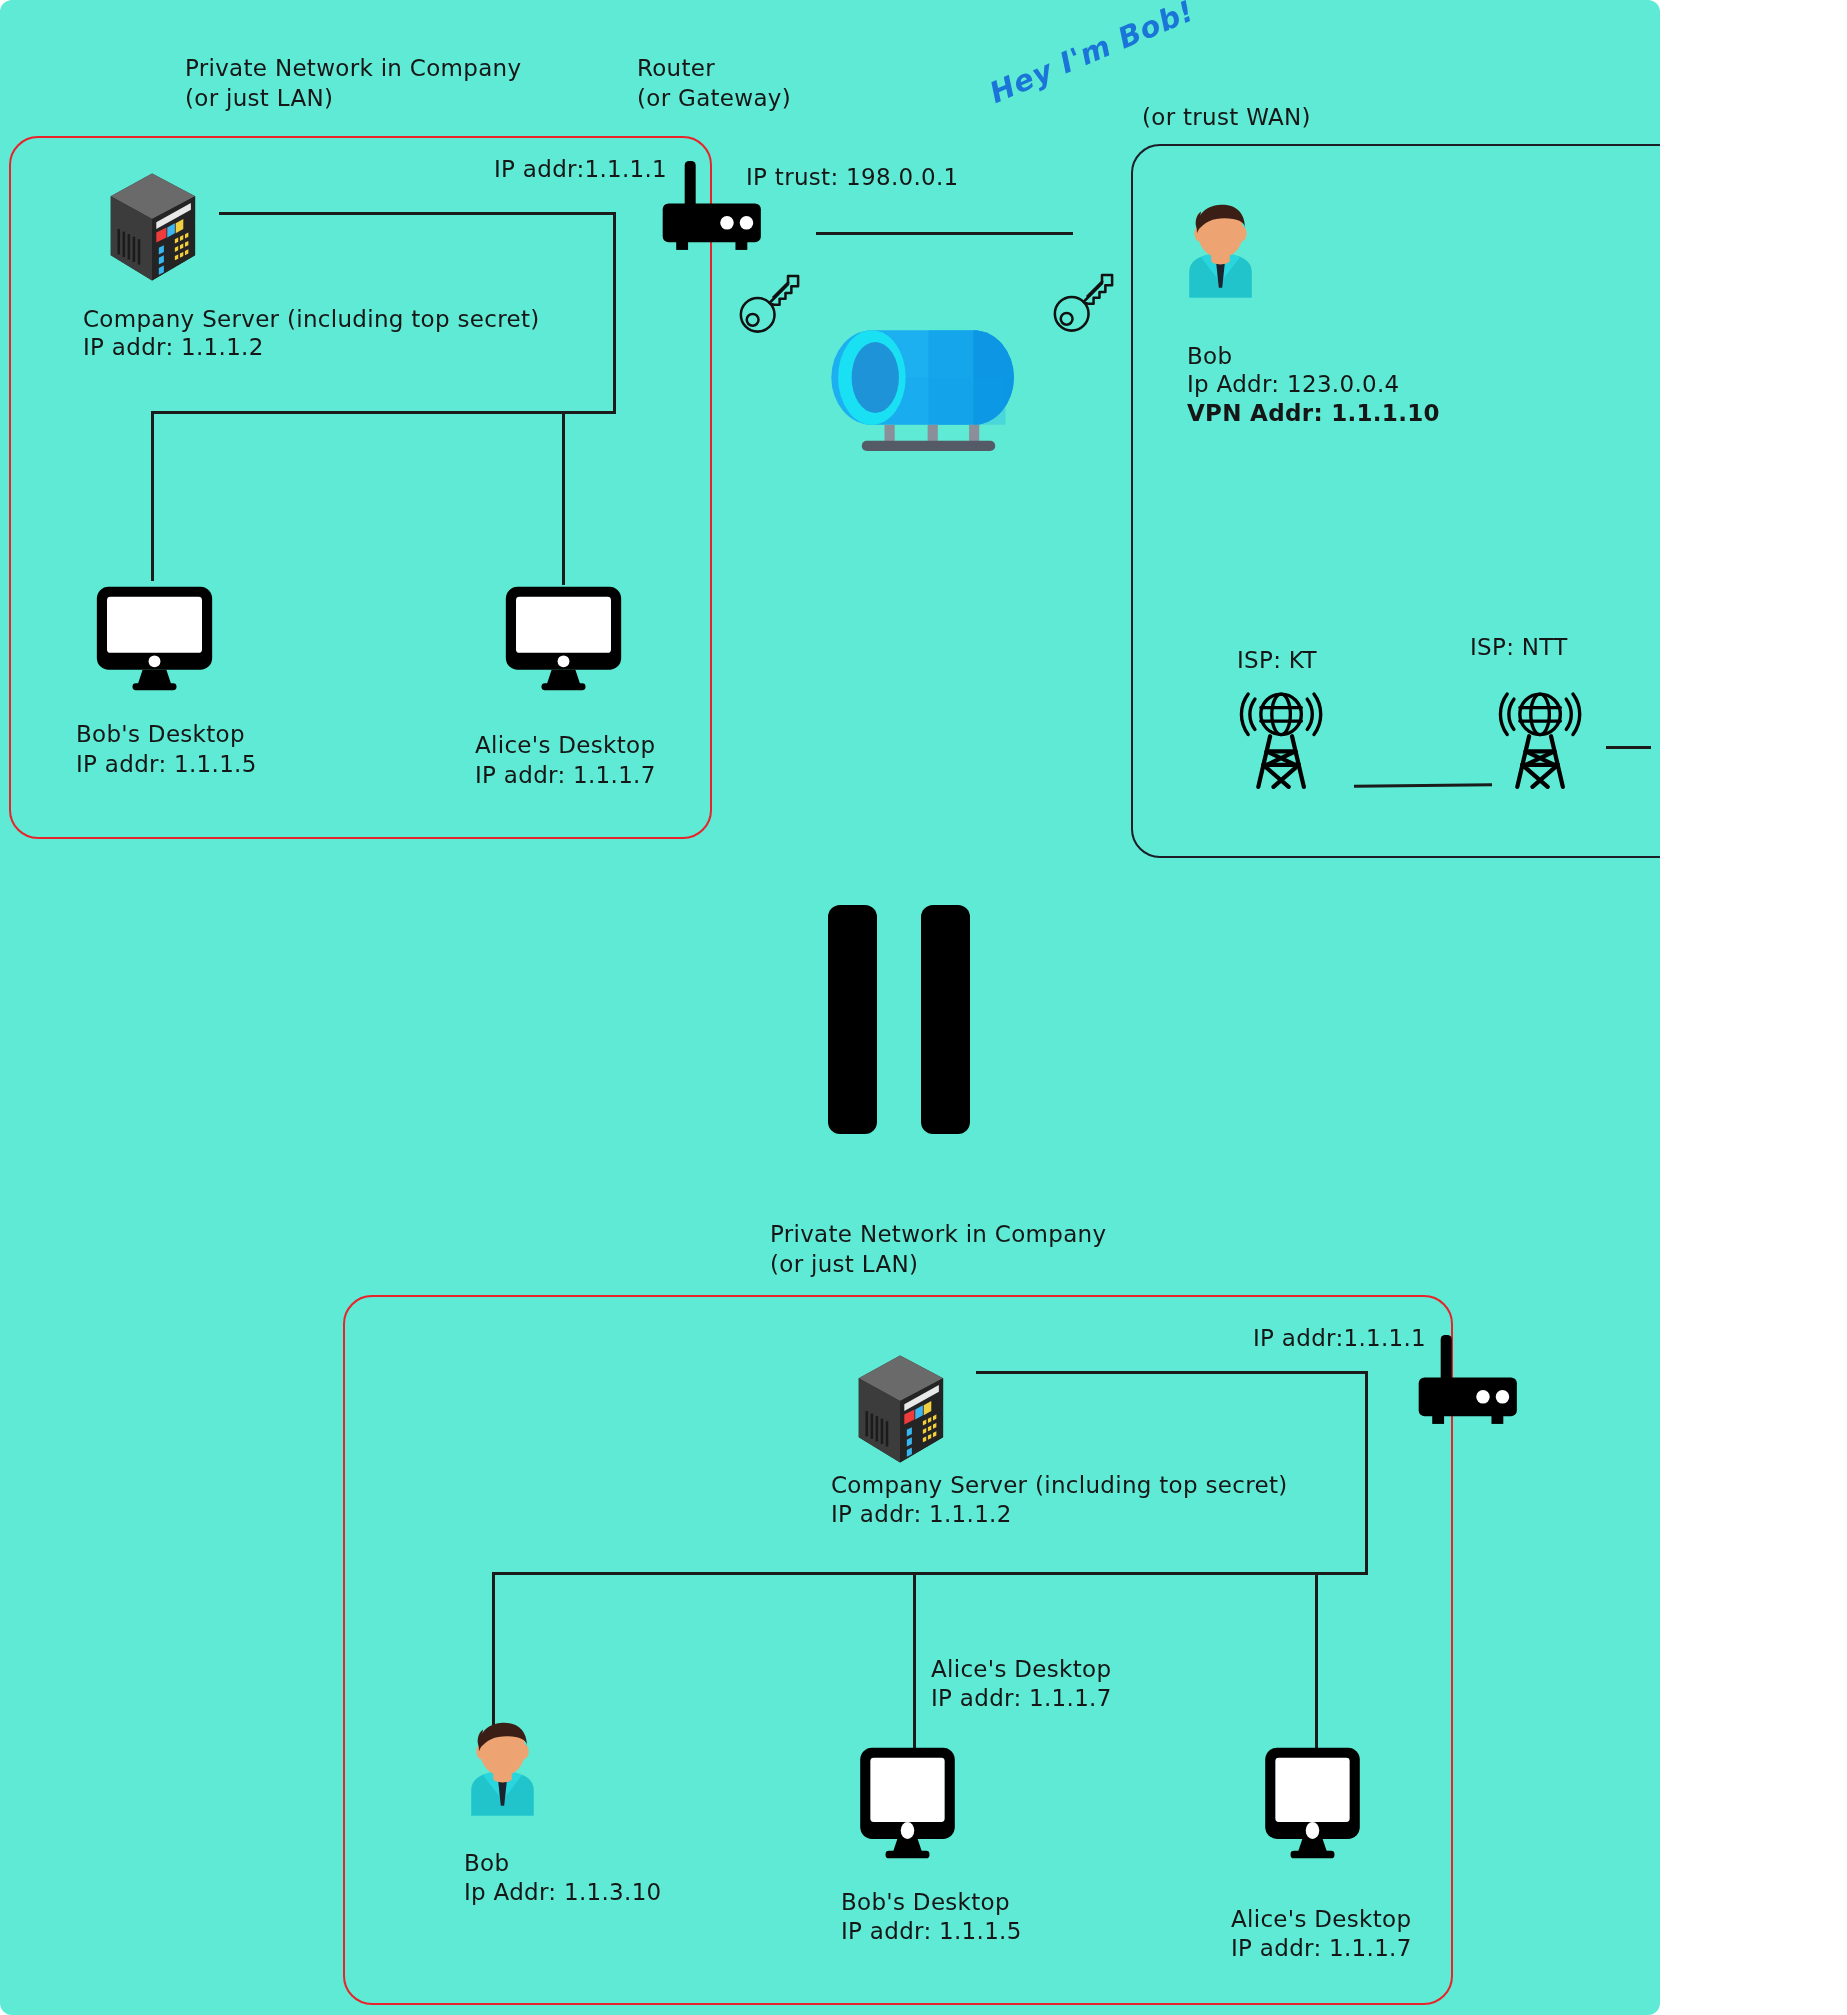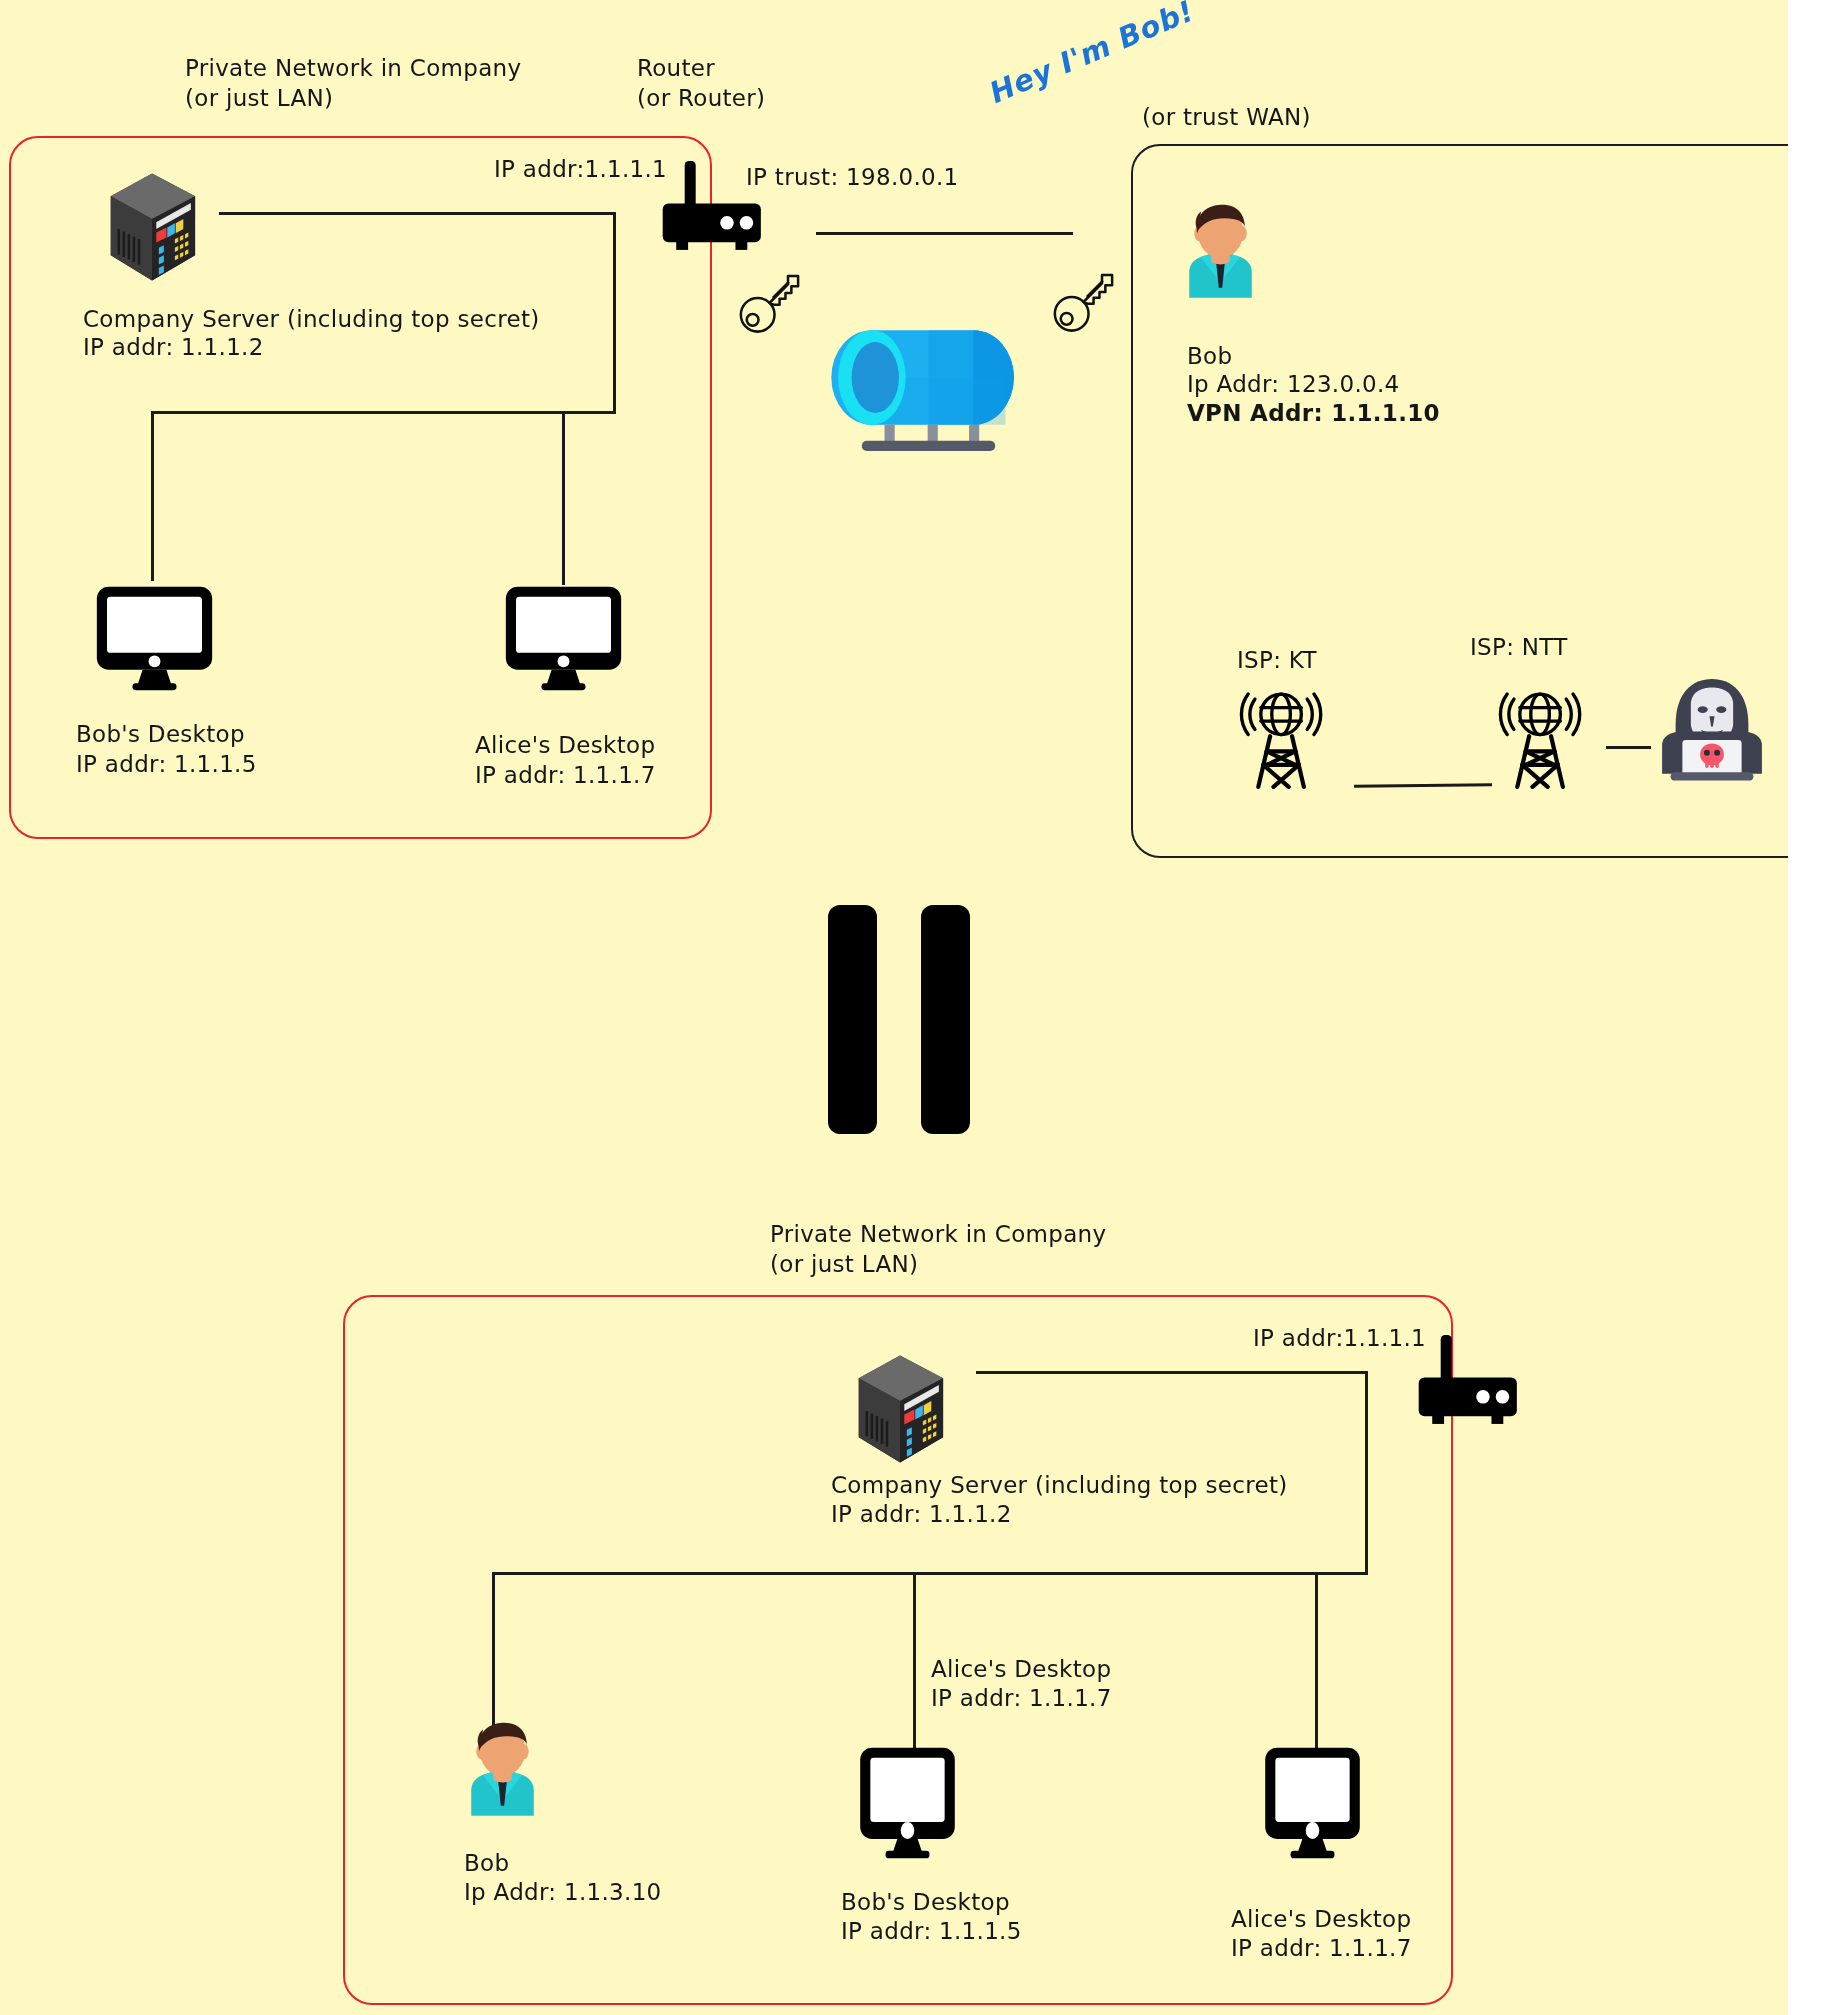--- a/index.html
+++ b/index.html
@@ -3,25 +3,26 @@
 <meta charset="utf-8">
 <title>VPN Network Diagram</title>
 <style>
   html, body {
     margin: 0;
     padding: 0;
     background: #ffffff;
   }
   #canvas {
     position: relative;
-    width: 1788px;
+    width: 1660px;
     height: 2015px;
-    background: #fef9c3;
+    background: #5eead4;
     font-family: "DejaVu Sans", sans-serif;
     overflow: hidden;
+    border-radius: 12px;
   }
   .hand {
     font-family: "DejaVu Sans", sans-serif;
     font-size: 23px;
     line-height: 1.30;
     color: #161616;
     letter-spacing: 0.3px;
     white-space: pre;
     position: absolute;
   }
@@ -66,21 +67,21 @@
 </style>
 </head>
 <body>
 
 <div id="canvas">
 
   <div class="hand" style="left:185px; top:54px;"><span>Private Network in Company</span></div>
   <div class="hand" style="left:185px; top:84px;"><span>(or just LAN)</span></div>
 
   <div class="hand" style="left:637px; top:54px;text-align:center;"><span>Router</span></div>
-  <div class="hand" style="left:637px; top:84px;"><span>(or Router)</span></div>
+  <div class="hand" style="left:637px; top:84px;"><span>(or Gateway)</span></div>
 
   <div class="bob-shout" style="left:998px; top:76px;">Hey I'm Bob!</div>
 
   <div class="hand" style="left:1142px; top:103px;"><span>(or trust WAN)</span></div>
 
   <div class="lanbox" style="left:8.5px; top:136px; width:703px; height:703px;"></div>
 
   <div class="wanbox" style="left:1131px; top:144px; width:709px; height:714px;"></div>
 
   <div class="icon-abs" style="left:104px; top:170px; width:97px; height:114px;">

